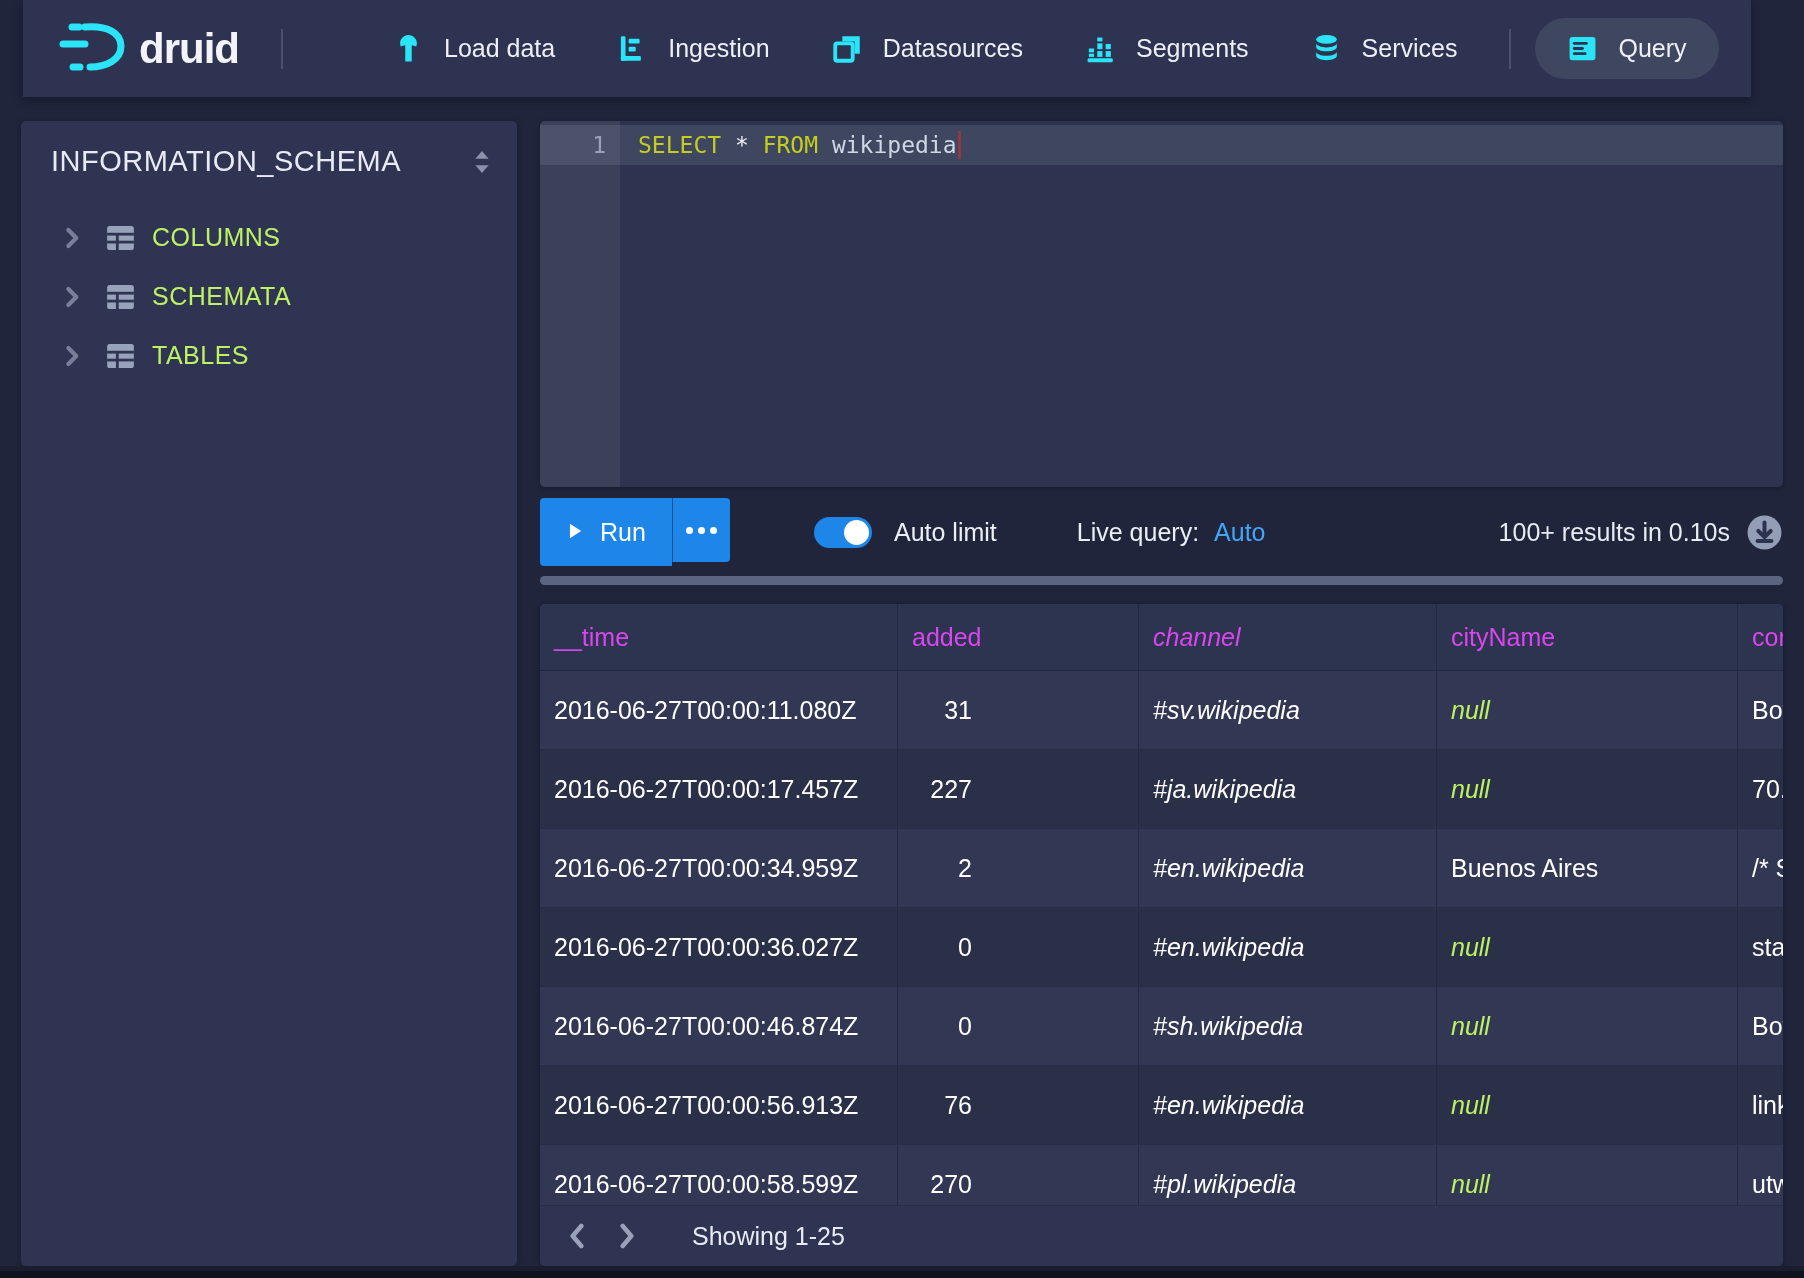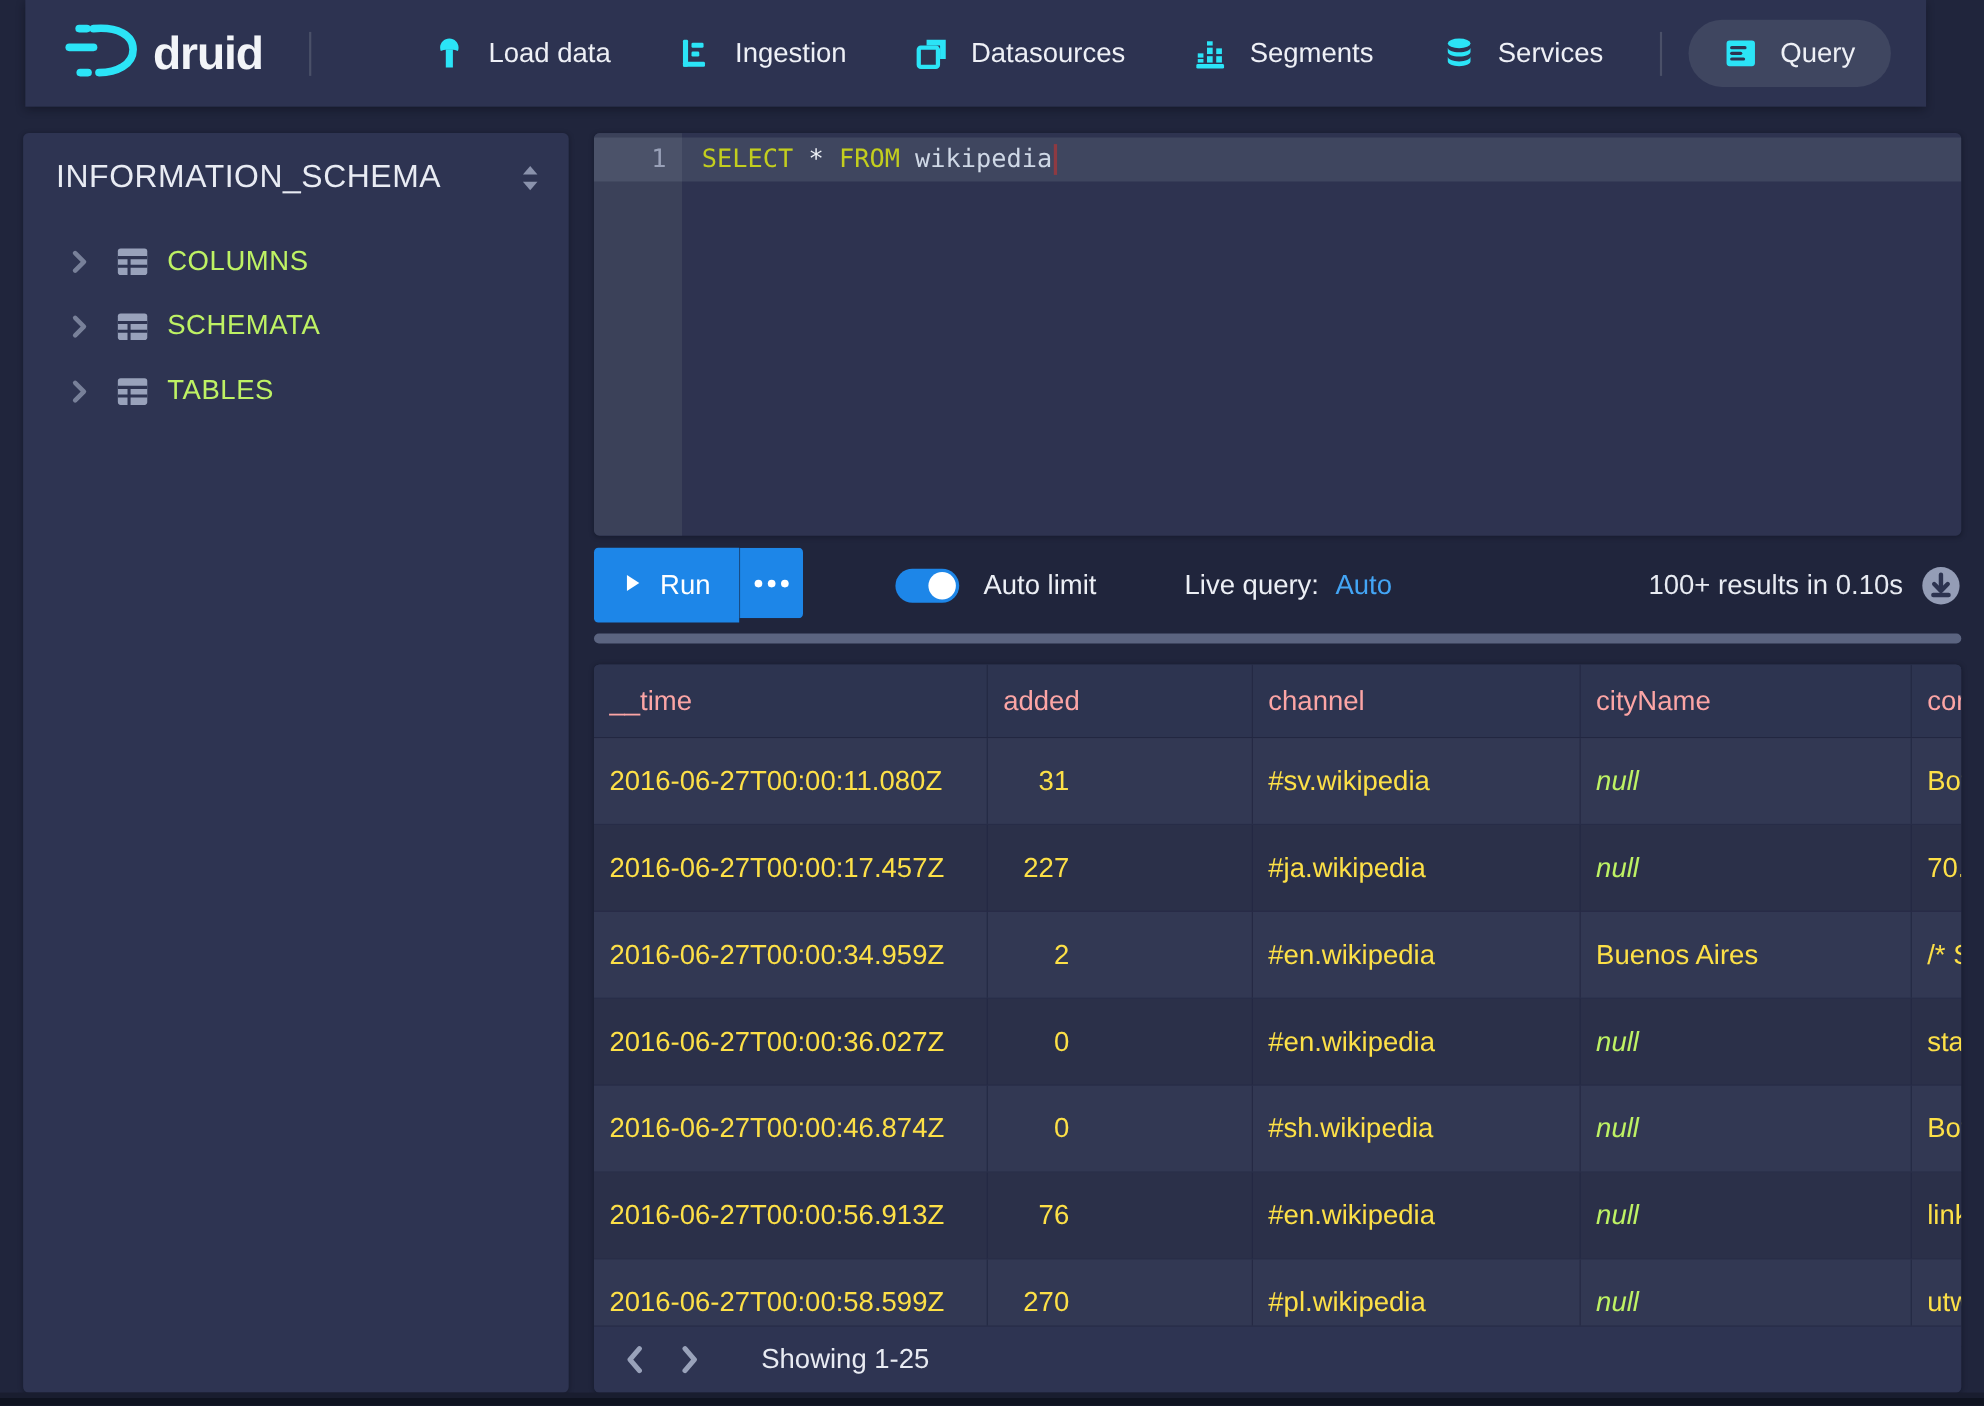--- a/index.html
+++ b/index.html
@@ -81,30 +81,30 @@
   
   .hscrollbar{position:absolute;left:540px;top:576px;width:1243px;height:9px;
     background:#5b6480;border-radius:5px;cursor:pointer;}
   
   .results{
     position:absolute;left:540px;top:604px;width:1243px;height:662px;
     background:#2e3452;border-radius:5px;overflow:hidden;
     box-shadow:0 1px 5px rgba(5,8,18,.35);
   }
   .thead{display:flex;height:66px;background:#2d3450;border-bottom:1px solid #222741;}
-  .th{display:flex;align-items:center;padding-left:14px;font-size:25px;color:#fca5a5;
+  .th{display:flex;align-items:center;padding-left:14px;font-size:25px;color:#d946ef;
     border-right:1px solid #242943;box-sizing:border-box;white-space:nowrap;overflow:hidden;cursor:pointer;}
   .tr{display:flex;height:78px;border-bottom:1px solid #272c47;}
   .tr.odd{background:#323853;}
   .tr.even{background:#2b3049;}
-  .td{display:flex;align-items:center;padding-left:14px;font-size:25px;color:#fde047;
+  .td{display:flex;align-items:center;padding-left:14px;font-size:25px;color:#ffffff;
     border-right:1px solid #242943;box-sizing:border-box;white-space:nowrap;overflow:hidden;cursor:pointer;}
   .col0{width:358px;flex:none;}
   .col1{width:241px;flex:none;}
-  .col2{width:298px;flex:none;}
+  .col2{width:298px;flex:none;font-style:italic;}
   .col3{width:301px;flex:none;}
   .col4{flex:1;border-right:none;}
   .td.col1{justify-content:flex-end;padding-right:166px;padding-left:0;}
   .td.null-val{font-style:italic;color:#bef264;}
   .pagination{position:absolute;left:0;bottom:0;width:100%;height:60px;background:#2e3452;
     display:flex;align-items:center;border-top:1px solid #272c47;}
   .pg-btn{display:flex;align-items:center;justify-content:center;width:50px;height:100%;cursor:pointer;}
   .pg-btn.prev{margin-left:12px;}
   .pg-text{font-size:25px;color:#e8ebf2;margin-left:40px;}
   

